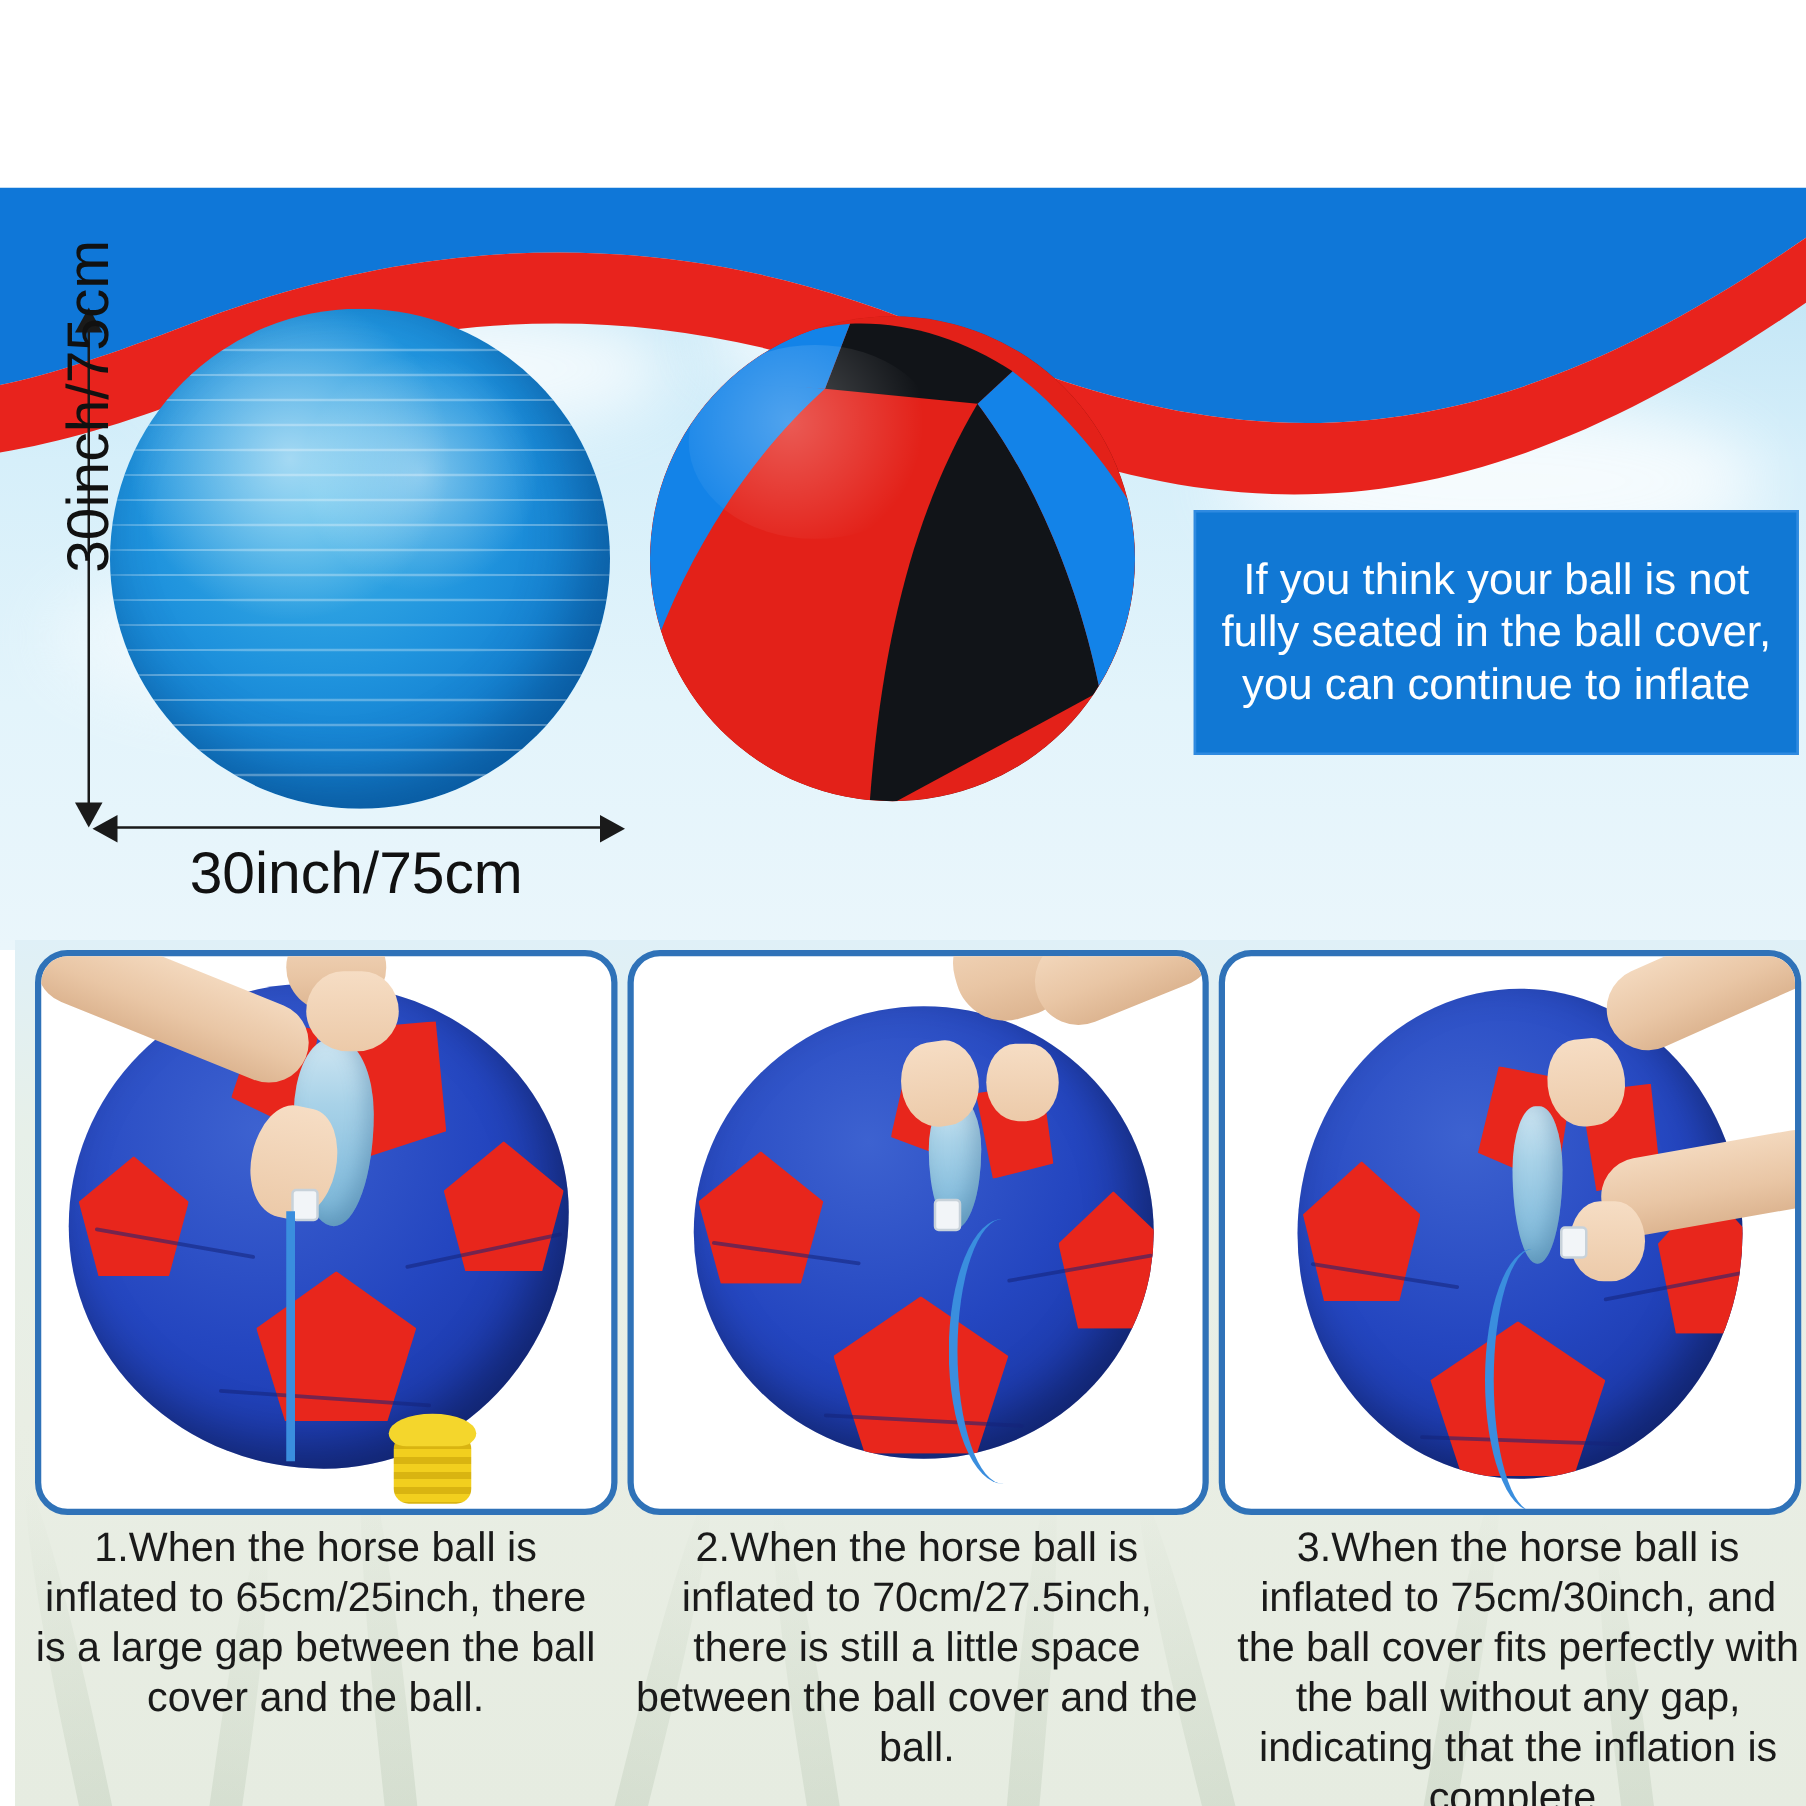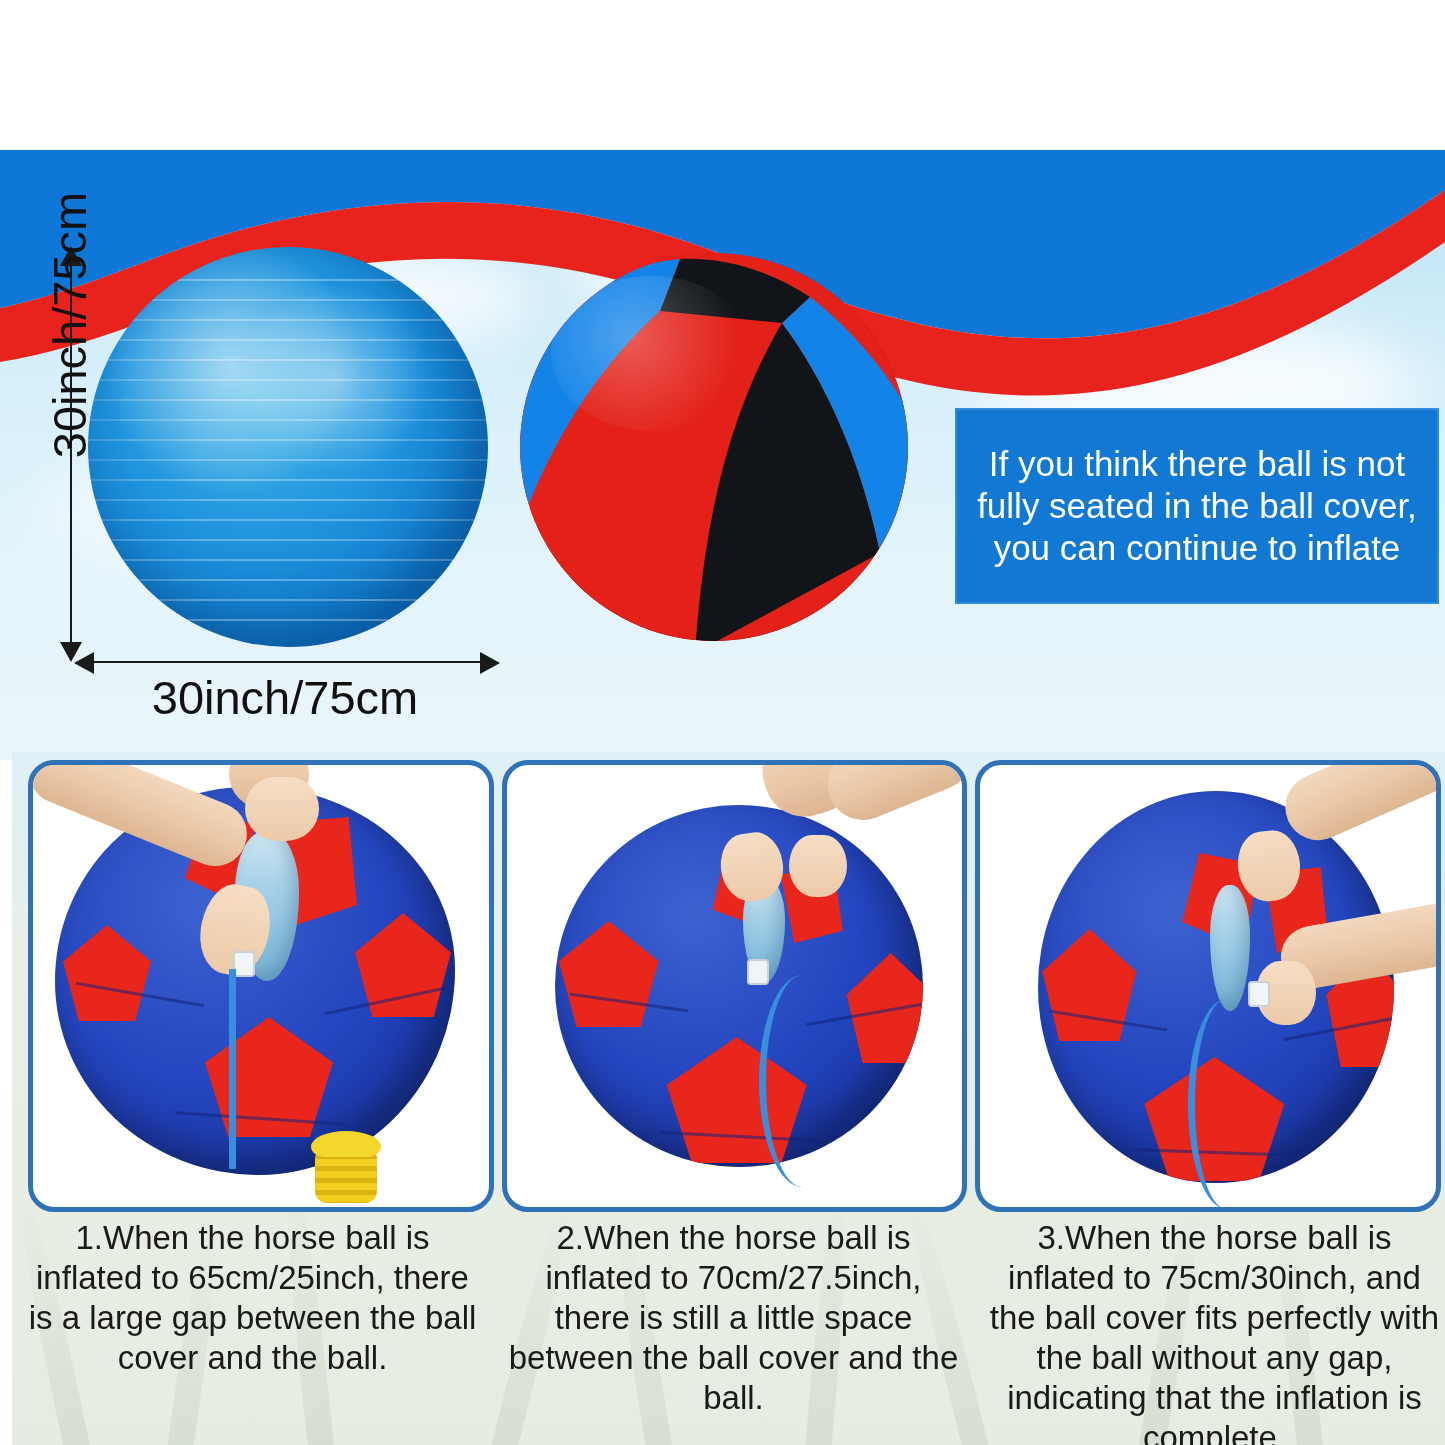--- a/index.html
+++ b/index.html
@@ -373,21 +373,21 @@
   <div class="arrow-head" style="left:60px; top:246px; border-left:11px solid transparent; border-right:11px solid transparent; border-bottom:20px solid #1a1a1a;"></div>
   <div class="arrow-head" style="left:60px; top:642px; border-left:11px solid transparent; border-right:11px solid transparent; border-top:20px solid #1a1a1a;"></div>
   <div class="dim-label-v">30inch/75cm</div>
 
   <div class="dim-line" style="left:88px; top:661px; width:396px; height:2px;"></div>
   <div class="arrow-head" style="left:74px; top:652px; border-top:11px solid transparent; border-bottom:11px solid transparent; border-right:20px solid #1a1a1a;"></div>
   <div class="arrow-head" style="left:480px; top:652px; border-top:11px solid transparent; border-bottom:11px solid transparent; border-left:20px solid #1a1a1a;"></div>
   <div class="dim-label-h">30inch/75cm</div>
 
   <div class="callout">
-    <div class="callout-text">If you think there ball is not fully seated in the ball cover, you can continue to inflate</div>
+    <div class="callout-text">If you think your ball is not fully seated in the ball cover, you can continue to inflate</div>
   </div>
 
   <div class="bottom">
 
     <div class="grass" style="left:60px;  transform:rotate(-12deg);"></div>
     <div class="grass" style="left:150px; transform:rotate(8deg);  height:260px;"></div>
     <div class="grass" style="left:300px; transform:rotate(-6deg); height:320px;"></div>
     <div class="grass" style="left:470px; transform:rotate(14deg);"></div>
     <div class="grass" style="left:640px; transform:rotate(-9deg); height:280px;"></div>
     <div class="grass" style="left:790px; transform:rotate(5deg);"></div>

